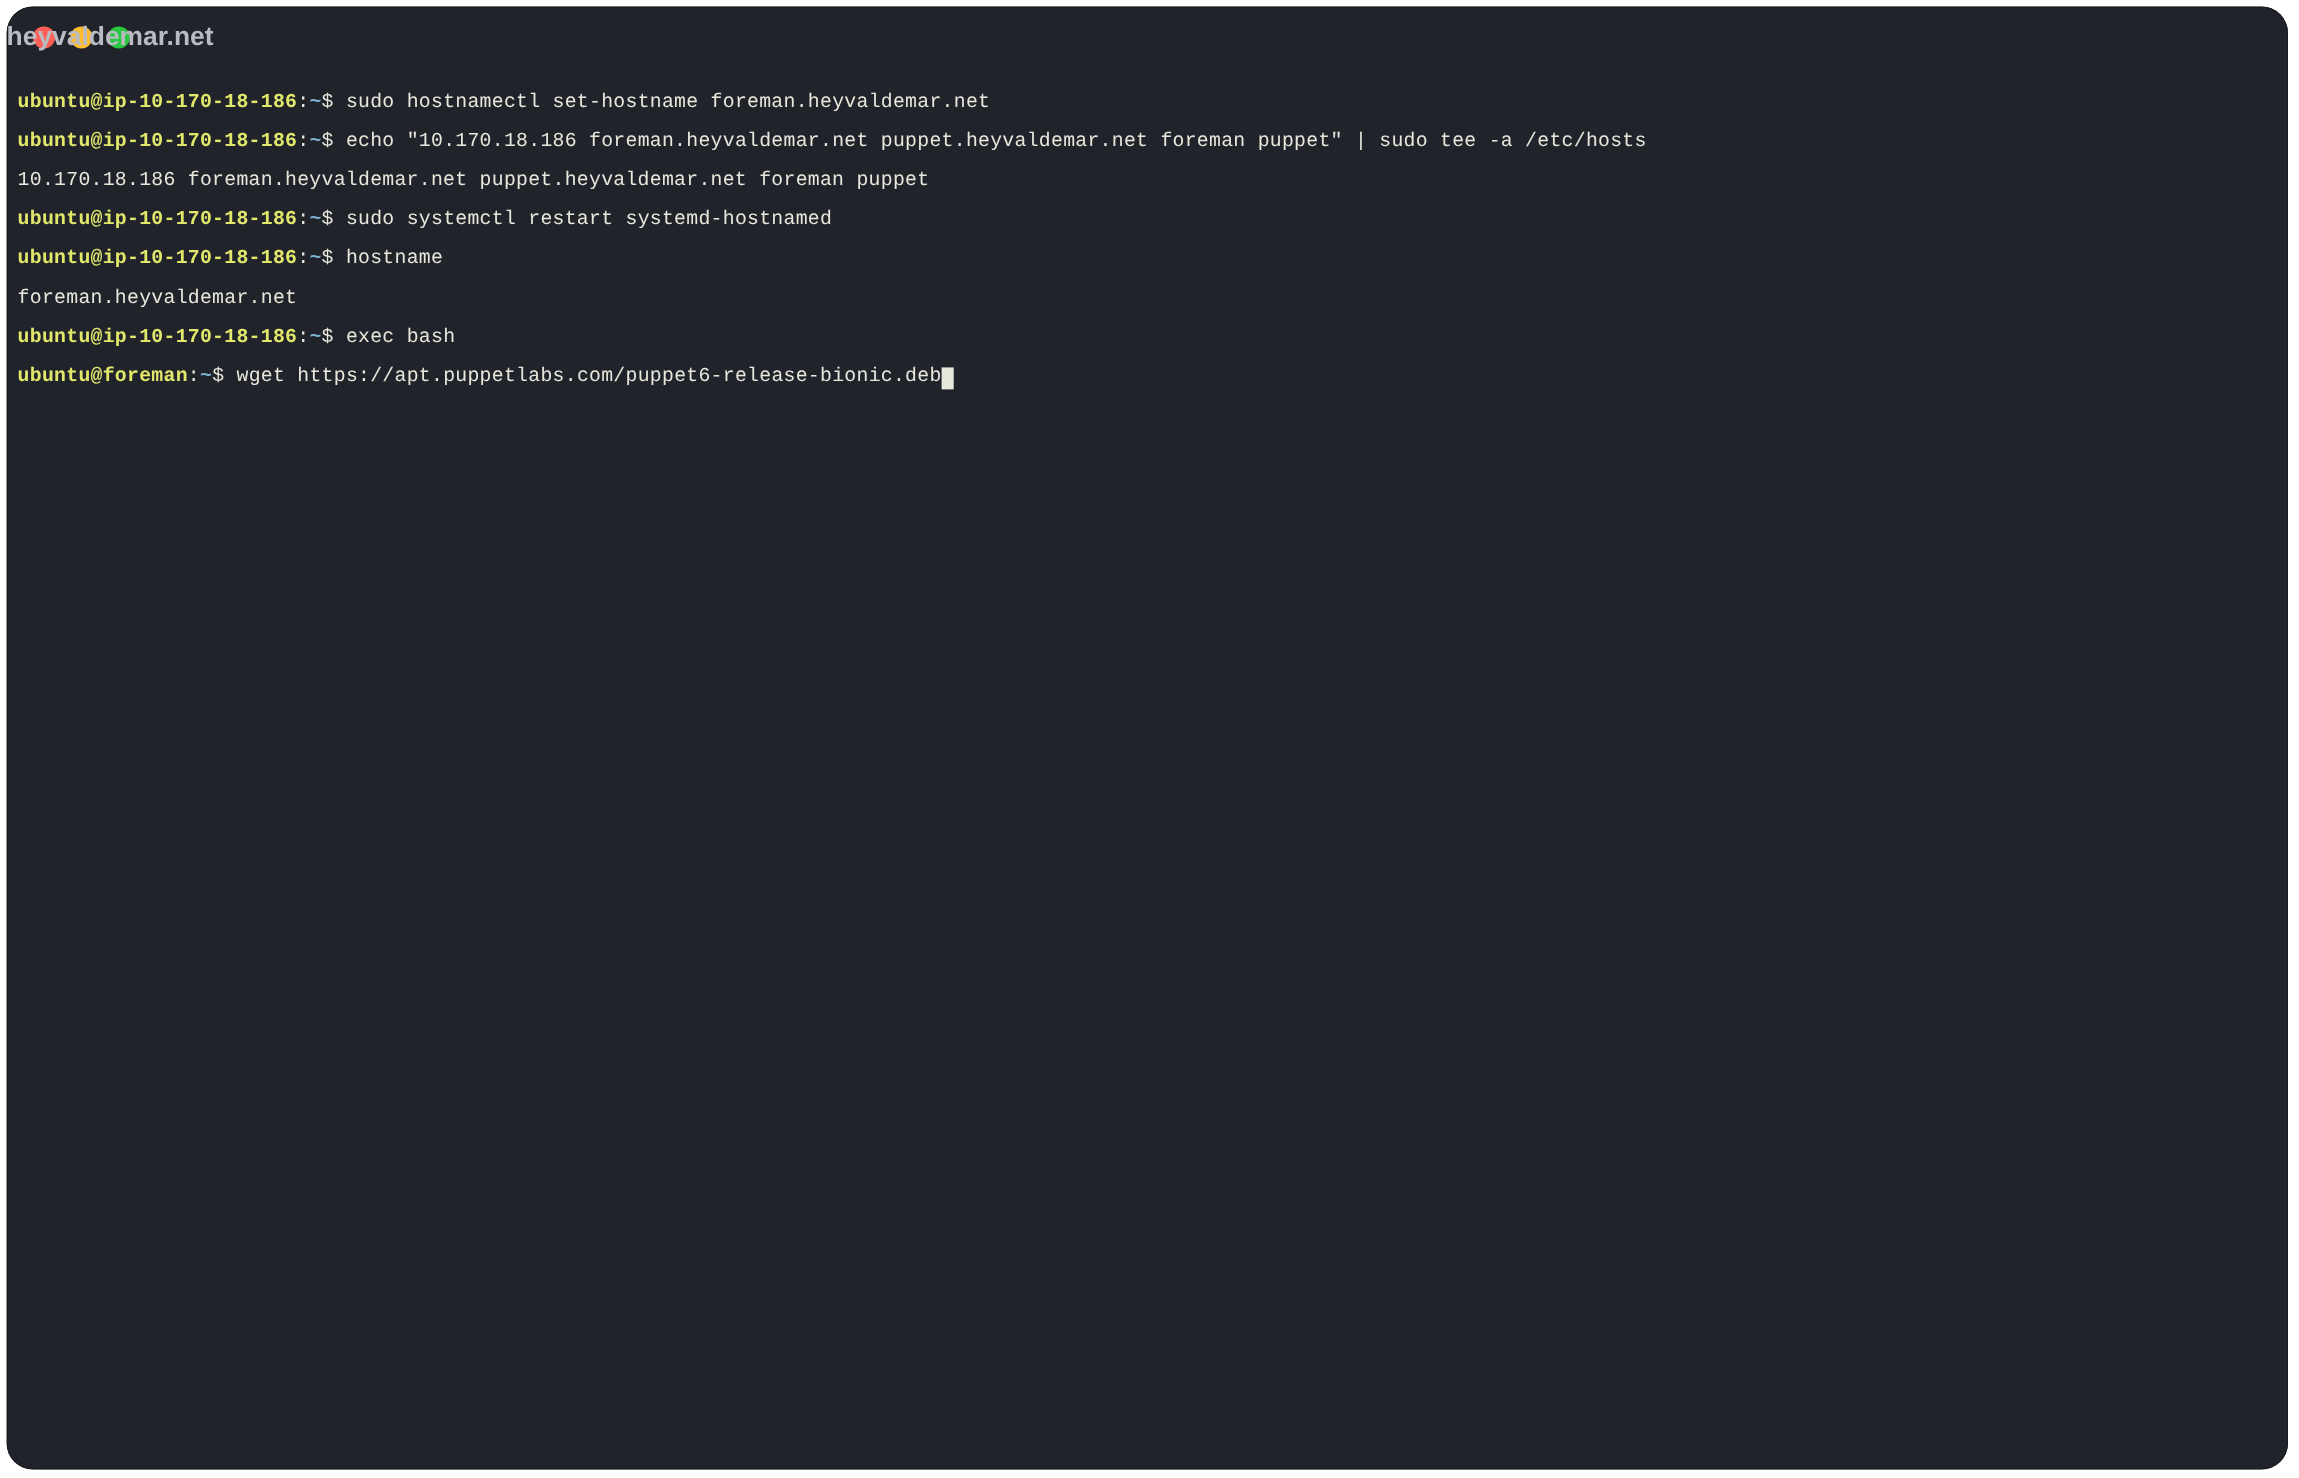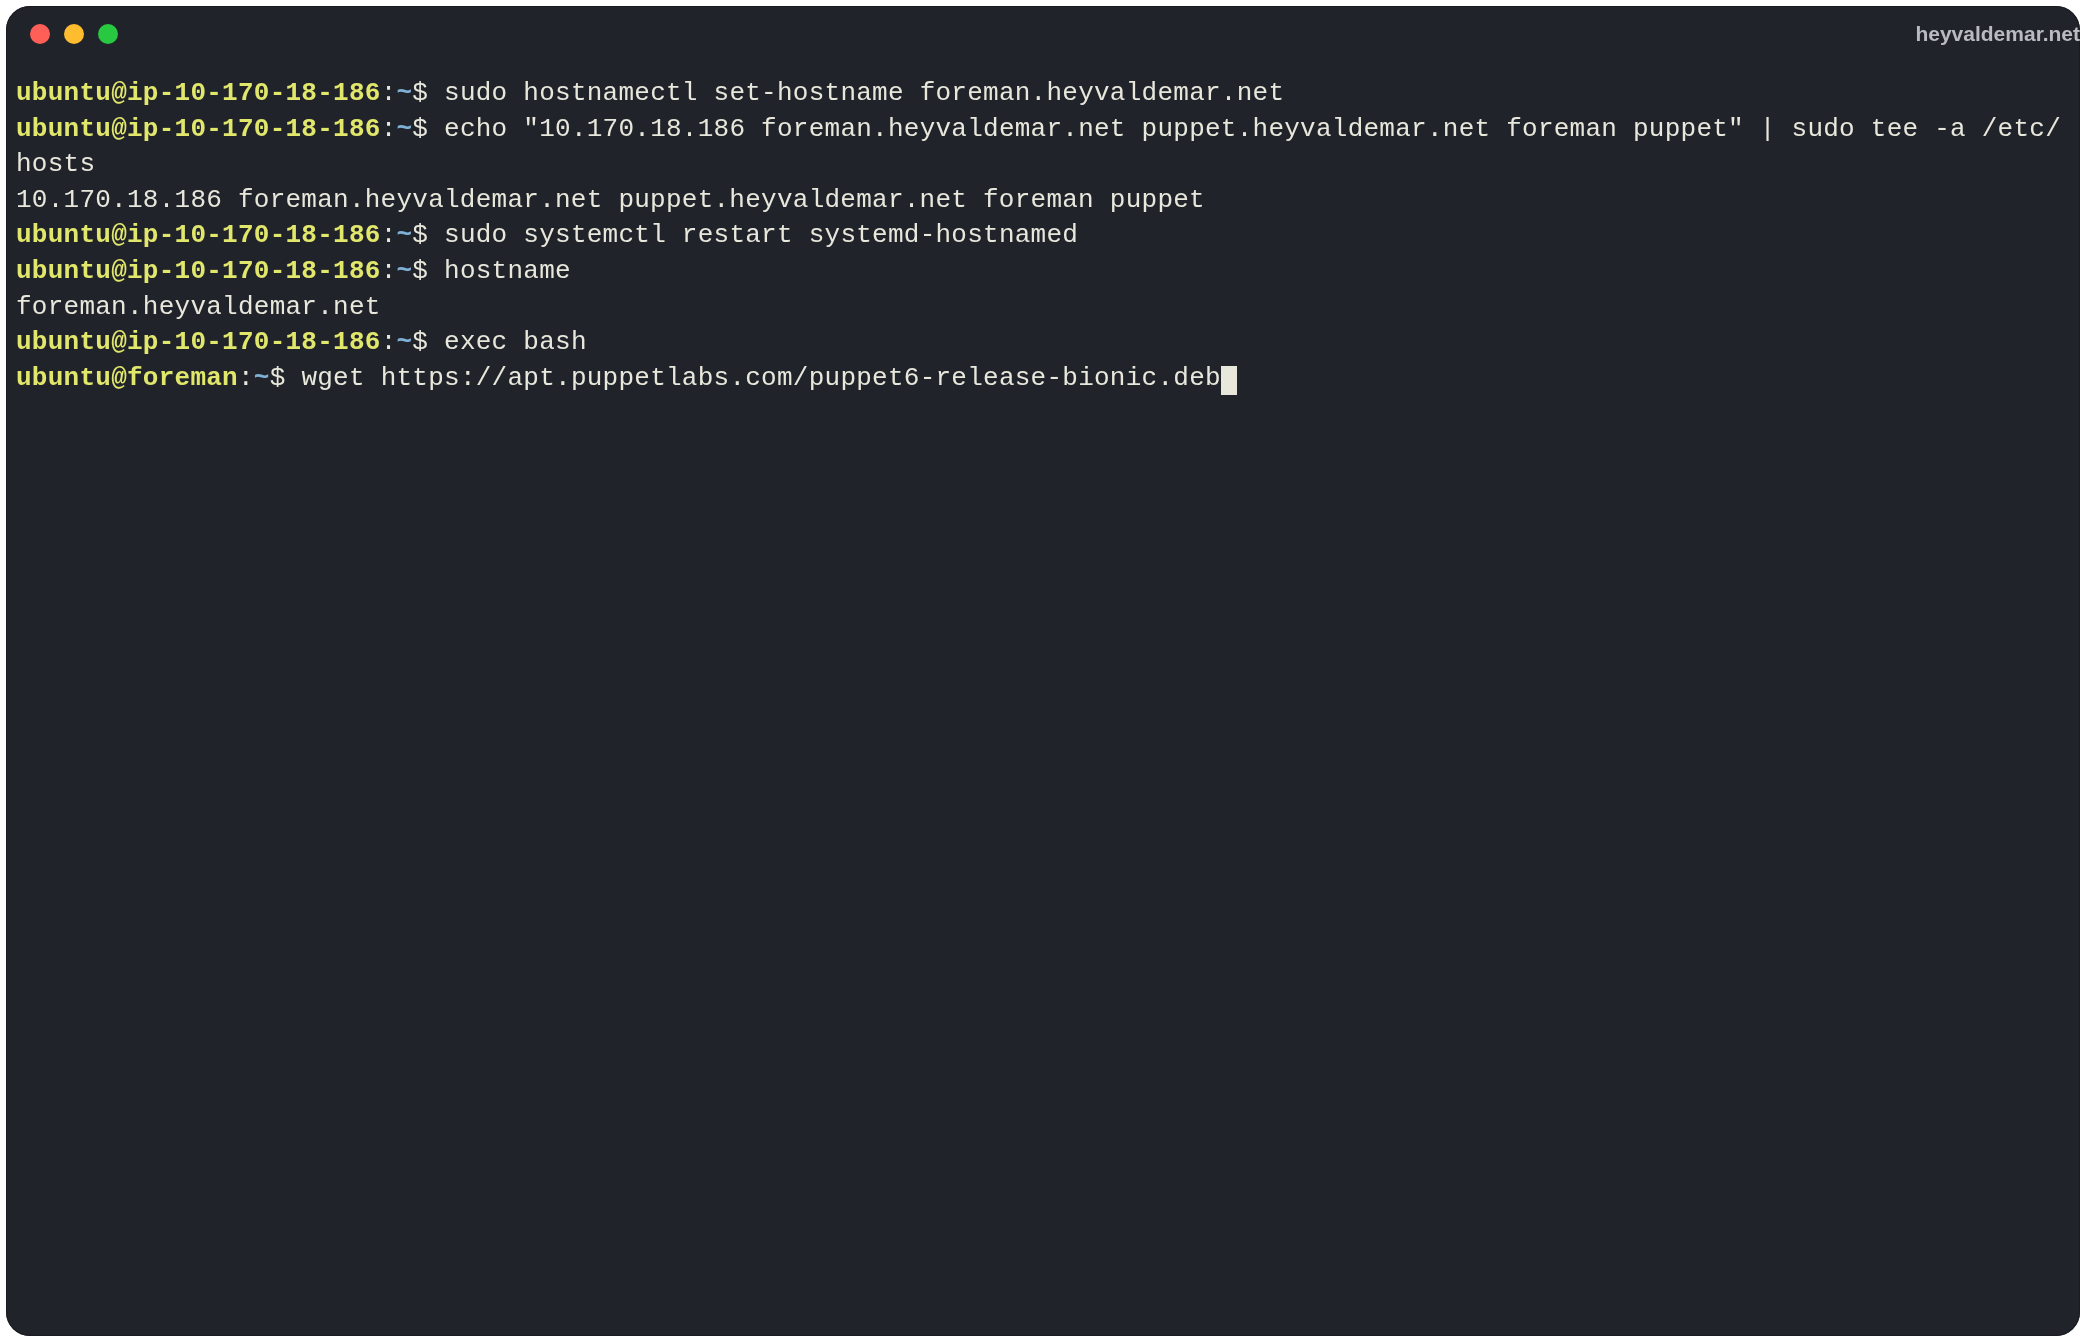--- a/index.html
+++ b/index.html
@@ -38,30 +38,30 @@
     height: 20px;
     border-radius: 50%;
   }
   .dot.red    { background: #ff5f57; }
   .dot.yellow { background: #febc2e; }
   .dot.green  { background: #28c840; }
   .title {
     position: absolute;
     left: 0;
     right: 0;
-    text-align: right;
+    text-align: left;
     color: #b9bbc1;
     font-family: -apple-system, "Helvetica Neue", Arial, sans-serif;
-    font-size: 21px;
+    font-size: 24px;
     font-weight: 600;
     pointer-events: none;
   }
   .terminal-body {
     padding: 14px 8px 8px 10px;
-    font-size: 26px;
+    font-size: 18px;
     line-height: 35.6px;
     letter-spacing: 0.25px;
     color: #e7e7dc;
     white-space: pre-wrap;
     word-break: break-all;
     cursor: text;
   }
   .prompt-user { color: #e1e76b; font-weight: bold; }
   .prompt-host { color: #e1e76b; font-weight: bold; }
   .prompt-at   { color: #e1e76b; font-weight: bold; }

